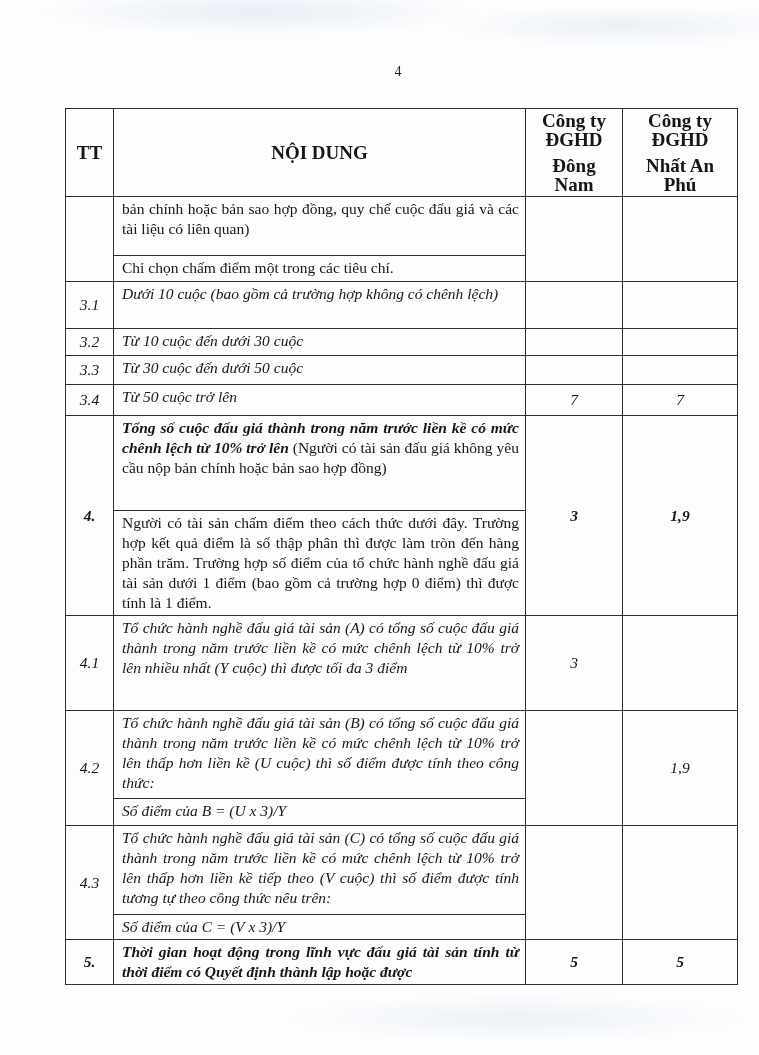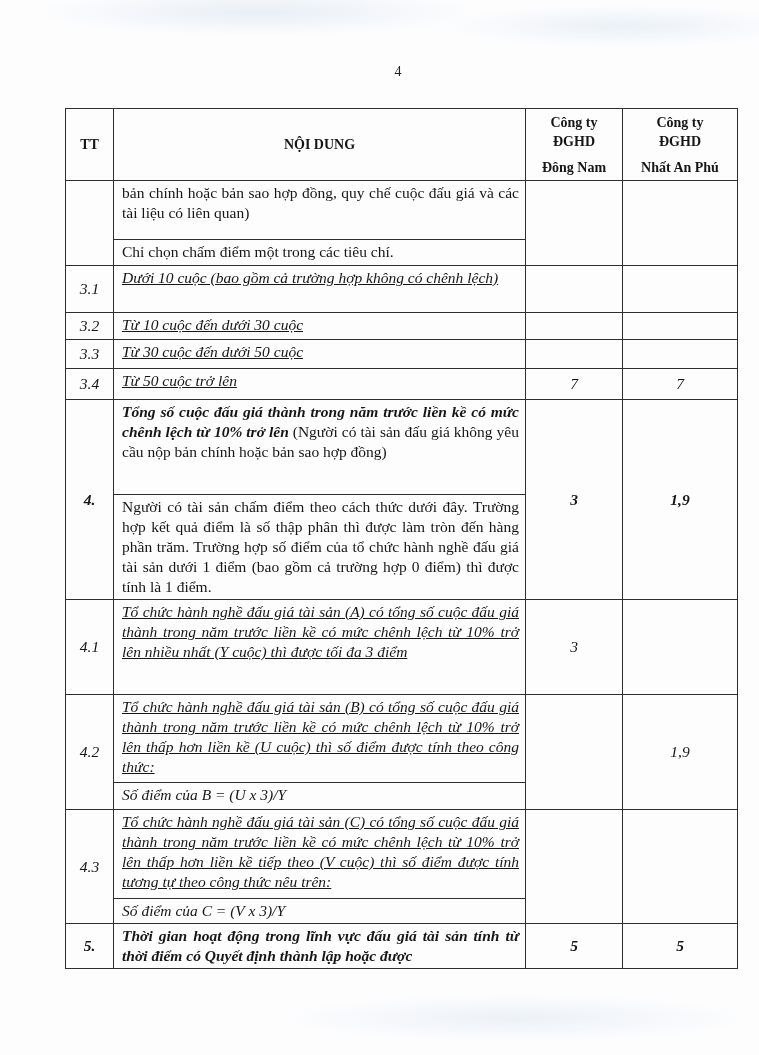--- a/index.html
+++ b/index.html
@@ -32,31 +32,31 @@
   .doc-table col.c-tt{width:48px;}
   .doc-table col.c-content{width:412px;}
   .doc-table col.c-dn{width:97px;}
   .doc-table col.c-nap{width:115px;}
   .doc-table th,.doc-table td{
     border:1px solid #2e2e2e;
     padding:2px 5px;
     vertical-align:middle;
     font-weight:normal;
   }
-  th.hdr{font-weight:bold;font-size:14px;text-align:center;}
+  th.hdr{font-weight:bold;font-size:19px;text-align:center;}
   th.hdr .co-line{line-height:19px;}
   th.hdr .co-name{margin-top:7px;line-height:19px;text-align:center;}
   td.tt{text-align:center;font-style:italic;}
   td.tt.b{font-weight:bold;}
   td.content{
     text-align:justify;
     vertical-align:top;
     padding:2px 6px 2px 8px;
   }
-  td.content.i{font-style:italic;text-decoration:underline;}
+  td.content.i{font-style:italic;}
   td.score{text-align:center;font-style:italic;}
   td.score.b{font-weight:bold;}
   .lead-bold{font-weight:bold;font-style:italic;}
   td.content.bi{font-weight:bold;font-style:italic;}
   .formula{font-style:italic;}
 </style>
 </head>
 <body>
 
 <div class="page">

